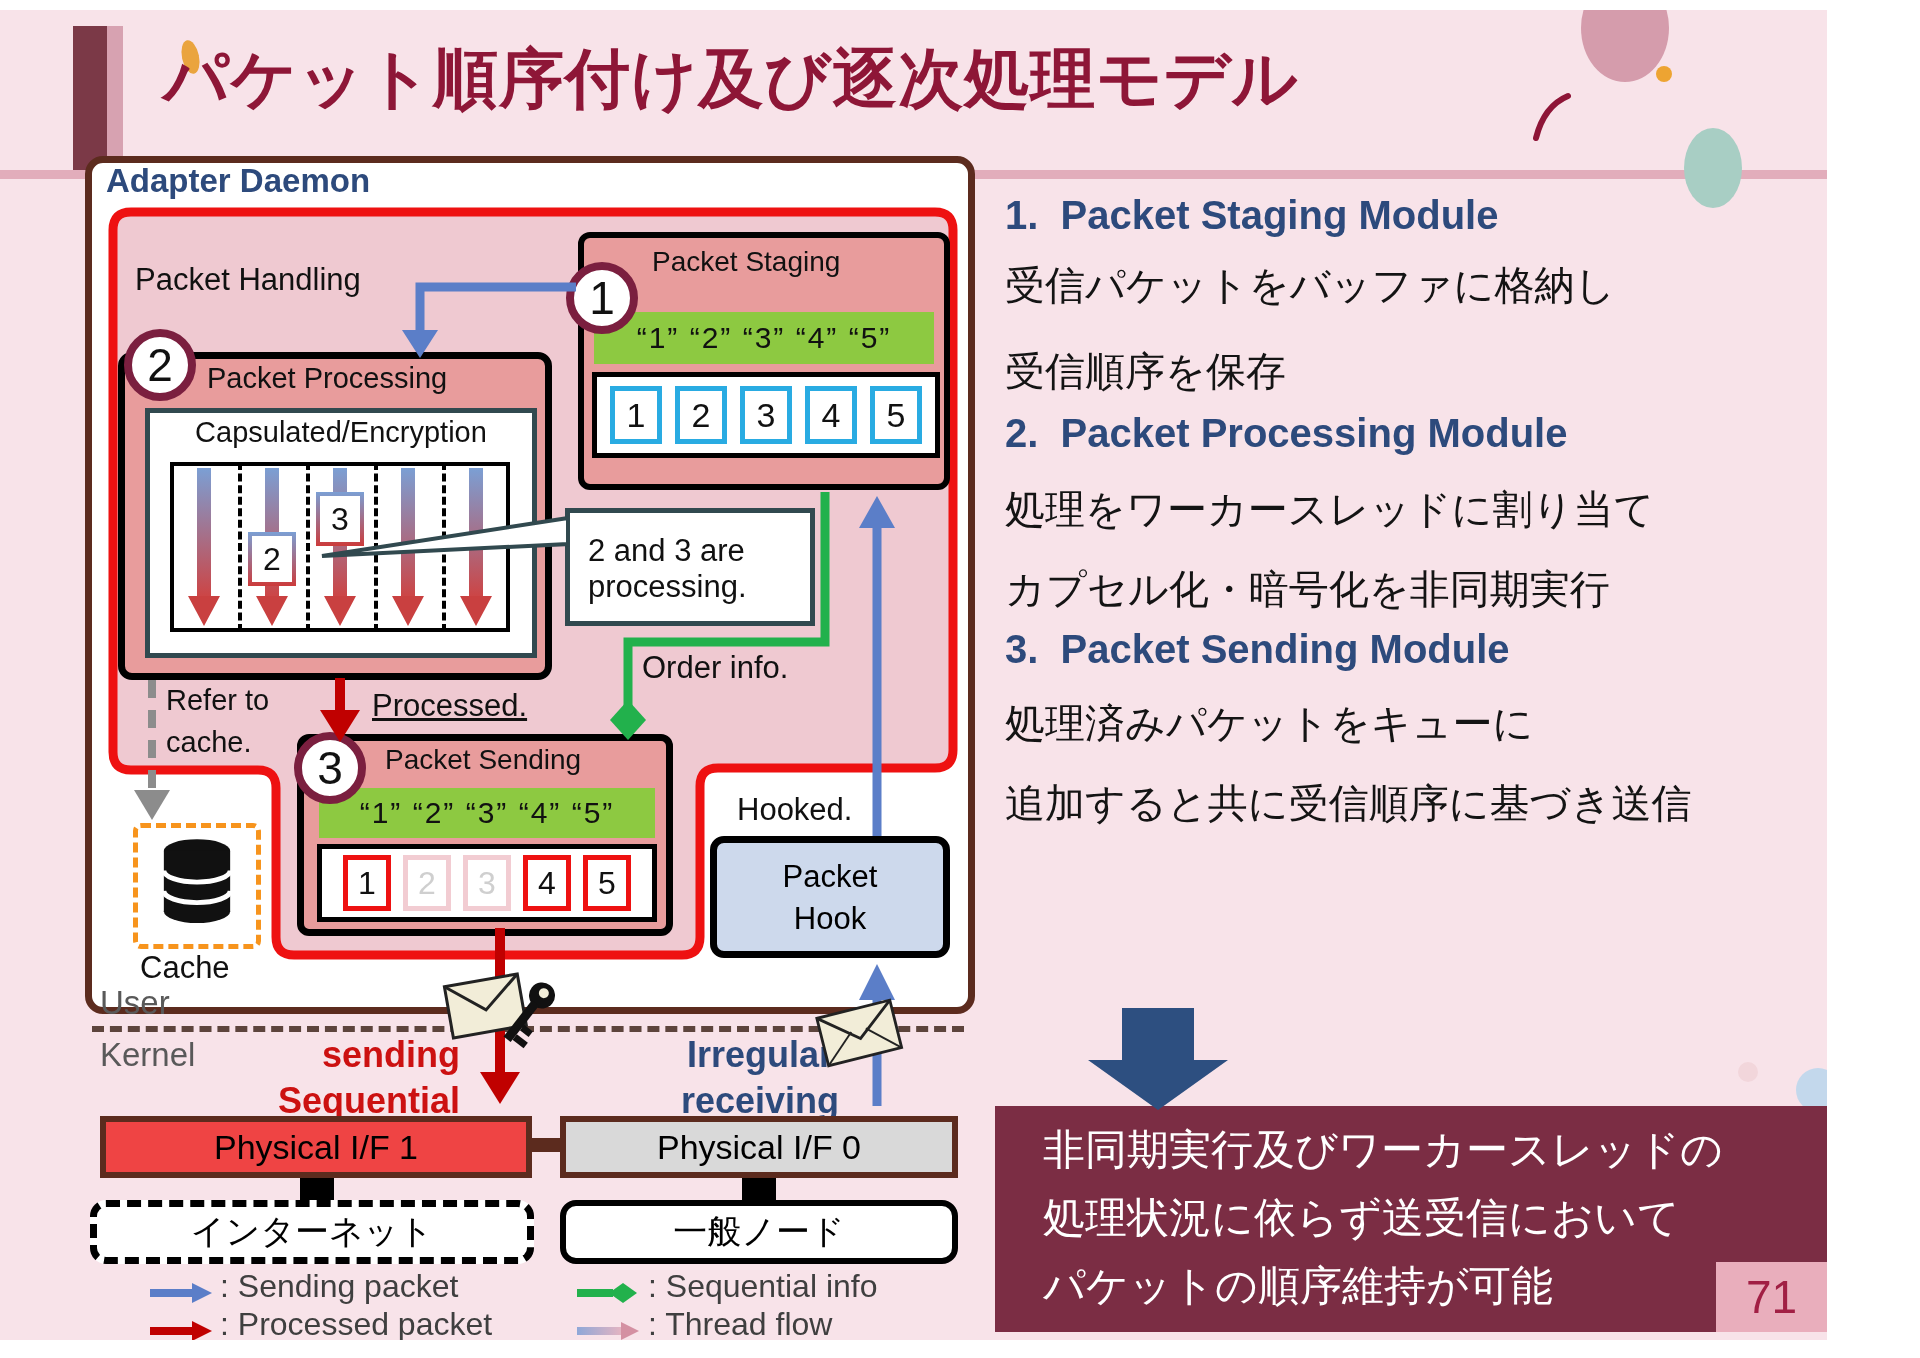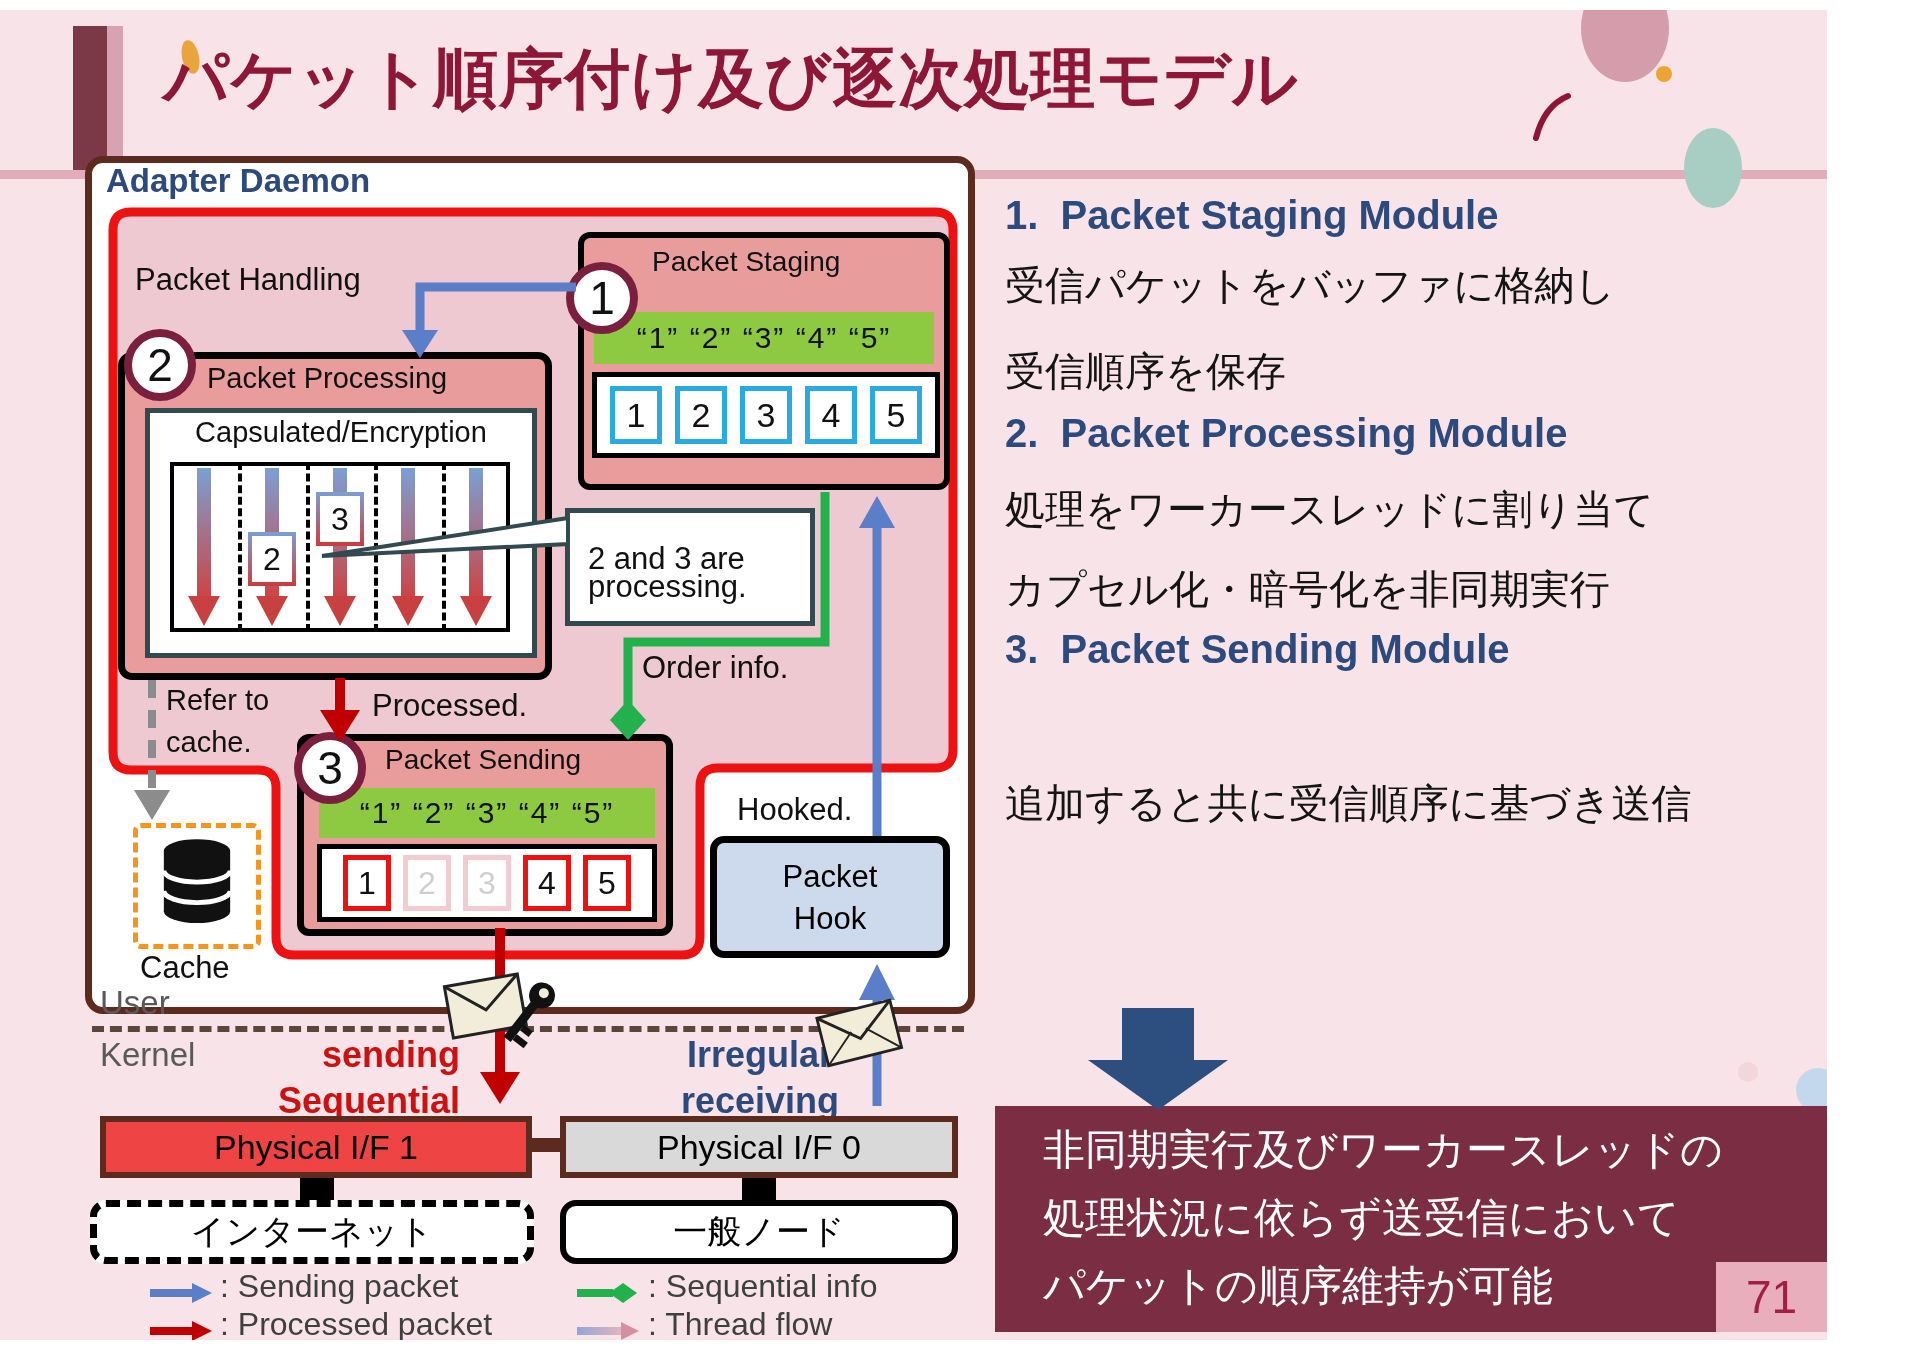--- a/index.html
+++ b/index.html
@@ -75,26 +75,26 @@
     <div class="lane-div" style="left:442px;top:452px;height:170px;"></div>
     <div class="wbox" style="left:316px;top:482px;">
       <div class="in">3</div>
     </div>
     <div class="wbox" style="left:248px;top:522px;">
       <div class="in">2</div>
     </div>
     <div class="circle" style="left:124px;top:319px;">2</div>
 
     <div class="abs" style="left:565px;top:498px;width:250px;height:118px;background:#fff;border:5px solid #31494f;z-index:30;box-sizing:border-box;">
-      <div class="txt" style="left:18px;top:28px;font-size:31px;">2 and 3 are</div>
+      <div class="txt" style="left:18px;top:20px;font-size:31px;">2 and 3 are</div>
       <div class="txt" style="left:18px;top:56px;font-size:31px;">processing.</div>
     </div>
 
     <div class="txt" style="left:642px;top:640px;font-size:31px;z-index:20;">Order info.</div>
-    <div class="txt" style="left:372px;top:678px;font-size:31px;z-index:20;">Processed.</div>
+    <div class="txt" style="left:372px;top:678px;font-size:31px;z-index:20;text-decoration:underline;">Processed.</div>
     <div class="txt" style="left:166px;top:674px;font-size:29px;z-index:20;">Refer to</div>
     <div class="txt" style="left:166px;top:716px;font-size:29px;z-index:20;">cache.</div>
 
     <div class="abs" style="left:133px;top:813px;width:128px;height:126px;background:#fff;border:5px dashed #f7941d;border-radius:8px;z-index:20;box-sizing:border-box;display:flex;align-items:center;justify-content:center;">
       <svg width="78" height="100" viewBox="0 0 80 100">
         <ellipse cx="40" cy="14" rx="34" ry="12" fill="#111"></ellipse>
         <rect x="6" y="14" width="68" height="62" fill="#111"></rect>
         <ellipse cx="40" cy="76" rx="34" ry="12" fill="#111"></ellipse>
         <path d="M6,34 a34,12 0 0 0 68,0" stroke="#fff" stroke-width="5" fill="none"></path>
         <path d="M6,55 a34,12 0 0 0 68,0" stroke="#fff" stroke-width="5" fill="none"></path>
@@ -200,20 +200,21 @@
     </svg>
     <div class="txt" style="left:648px;top:1296px;font-size:32px;color:#3f3f3f;z-index:20;">: Thread flow</div>
 
     <div class="txt h" style="left:1005px;top:182px;font-size:40px;">1.  Packet Staging Module</div>
     <div class="txt body-l" style="left:1005px;top:252px;font-size:40px;">受信パケットをバッファに格納し</div>
     <div class="txt body-l" style="left:1005px;top:338px;font-size:40px;">受信順序を保存</div>
     <div class="txt h" style="left:1005px;top:400px;font-size:40px;">2.  Packet Processing Module</div>
     <div class="txt body-l" style="left:1005px;top:476px;font-size:40px;">処理をワーカースレッドに割り当て</div>
     <div class="txt body-l" style="left:1005px;top:556px;font-size:40px;">カプセル化・暗号化を非同期実行</div>
     <div class="txt h" style="left:1005px;top:616px;font-size:40px;">3.  Packet Sending Module</div>
+    <div class="txt body-l" style="left:1005px;top:690px;font-size:40px;">処理済みパケットをキューに</div>
     <div class="txt body-l" style="left:1005px;top:770px;font-size:40px;">追加すると共に受信順序に基づき送信</div>
 
     <div class="abs" style="left:995px;top:1096px;width:832px;height:226px;background:#7b2d44;z-index:20;">
       <div class="txt" style="left:48px;top:88px;font-size:42px;color:#fff;">処理状況に依らず送受信において</div>
       <div class="txt" style="left:48px;top:20px;font-size:42px;color:#fff;">非同期実行及びワーカースレッドの</div>
       <div class="txt" style="left:48px;top:156px;font-size:42px;color:#fff;">パケットの順序維持が可能</div>
     </div>
     <div class="abs" style="left:1716px;top:1252px;width:111px;height:70px;background:#e9aebc;z-index:21;display:flex;align-items:center;justify-content:center;">
       <span style="font-size:46px;color:#a11f44;">71</span>
     </div>

